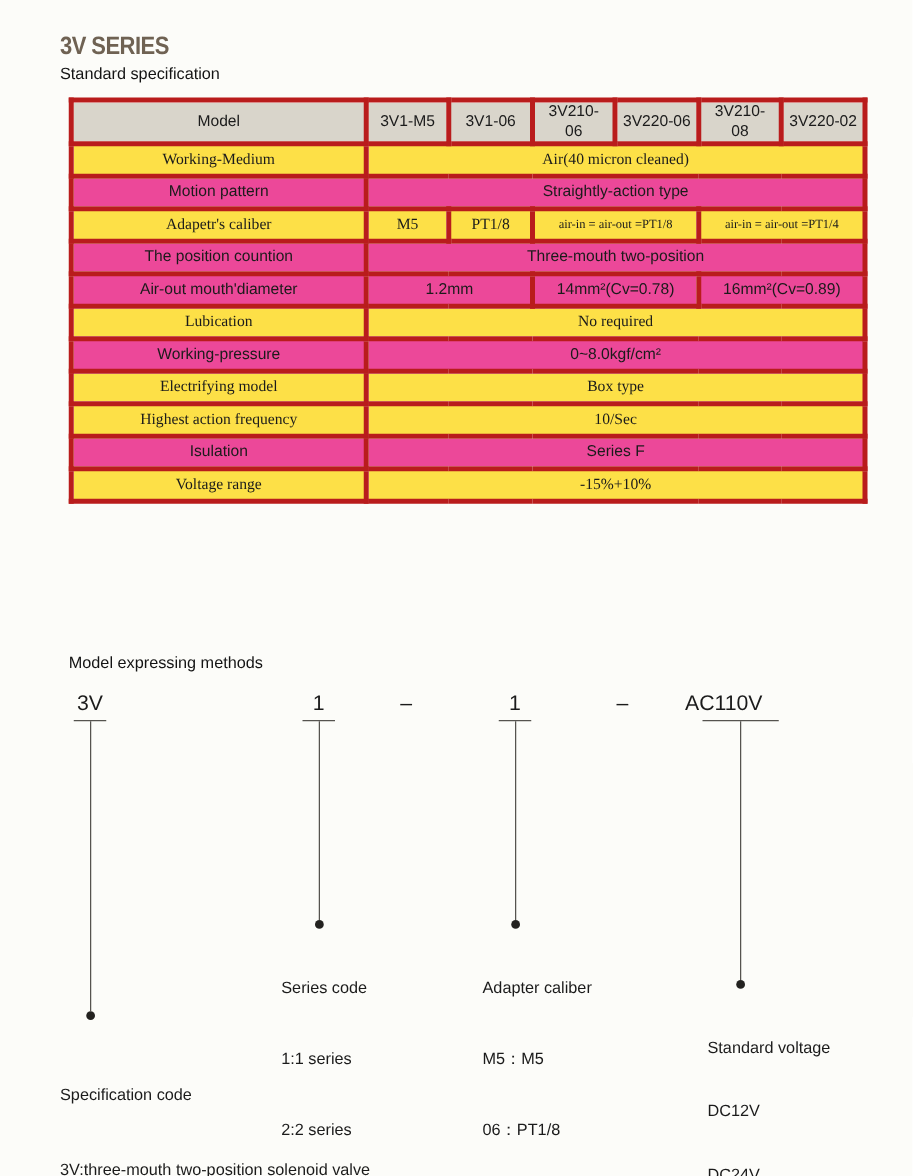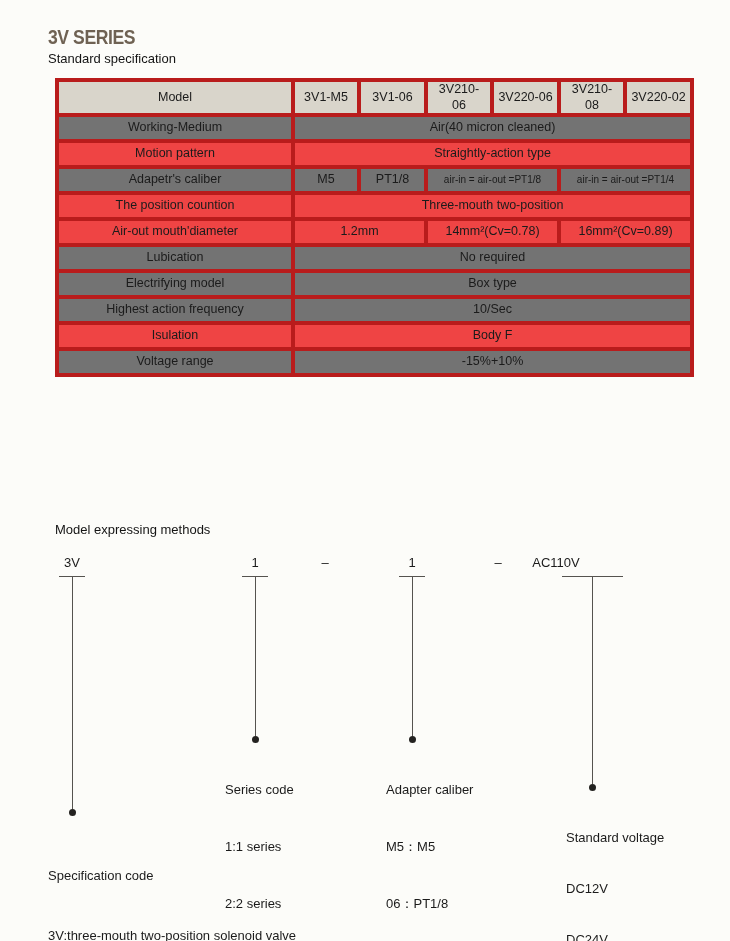--- a/index.html
+++ b/index.html
@@ -28,31 +28,31 @@
     border-collapse:collapse;table-layout:fixed;
     border:1px solid #4f4d48;border-bottom:3px solid #222220;
     font-size:12.5px;
   }
   table.spec td{
     border:4px solid #b91c1c;height:22px;padding:0 4px;
     text-align:center;vertical-align:middle;line-height:1.25;
     white-space:pre-line;overflow:hidden;margin-top:44px;
   }
   tr.hdr td{background:#d9d5cb;}
-  tr.white td{background:#737373;}
-  tr.beige td{background:#ef4444;}
+  tr.white td{background:#fde047;font-family:Liberation Serif, serif;}
+  tr.beige td{background:#ec4899;}
   tr.tall td{height:45px;}
   td.lbl{text-align:left;padding-left:9px;}
   tr.white td.lbl{text-align:center;padding-left:4px;}
   td.val.small{font-size:10px;}
 
   
   .code-part{
     position:absolute;top:554px;transform:translateX(-50%);
-    font-size:13px;line-height:18px;white-space:nowrap;
+    font-size:17px;line-height:18px;white-space:nowrap;
   }
   .hline{position:absolute;height:1px;background:#55534f;}
   .vline{position:absolute;width:1px;background:#55534f;}
   .dot{position:absolute;width:7px;height:7px;border-radius:50%;background:#232220;}
   .annotation{
     position:absolute;font-size:13px;color:#1b1b1b;white-space:pre;
     line-height:19px;
   }
   .annotation.voltage{line-height:17px;}
   .annotation.spec-code{line-height:20px;}
@@ -107,47 +107,51 @@
         <tr class="beige">
           <td class="lbl">Air-out mouth'diameter</td>
           <td class="val" colspan="2">1.2mm</td>
           <td class="val" colspan="2">14mm²(Cv=0.78)</td>
           <td class="val" colspan="2">16mm²(Cv=0.89)</td>
         </tr>
         <tr class="white">
           <td class="lbl">Lubication</td>
           <td class="val" colspan="6">No required</td>
         </tr>
+        <tr class="beige">
+          <td class="lbl">Working-pressure</td>
+          <td class="val" colspan="6">0~8.0kgf/cm²</td>
+        </tr>
         <tr class="white">
           <td class="lbl">Electrifying model</td>
           <td class="val" colspan="6">Box type</td>
         </tr>
         <tr class="white">
           <td class="lbl">Highest action frequency</td>
           <td class="val" colspan="6">10/Sec</td>
         </tr>
         <tr class="beige">
           <td class="lbl">Isulation</td>
-          <td class="val" colspan="6">Body F</td>
+          <td class="val" colspan="6">Series F</td>
         </tr>
         <tr class="white">
           <td class="lbl">Voltage range</td>
           <td class="val" colspan="6">-15%+10%</td>
         </tr>
       </tbody>
   </table>
 
   <h2 class="section-heading methods-heading">Model expressing methods</h2>
 
   <div class="code-part" style="left:72px">3V</div>
   <div class="code-part" style="left:255px">1</div>
   <div class="code-part" style="left:325px">–</div>
   <div class="code-part" style="left:412px">1</div>
   <div class="code-part" style="left:498px">–</div>
-  <div class="code-part" style="left:556px">AC110V</div>
+  <div class="code-part" style="left:579px">AC110V</div>
 
   <div class="hline" style="left:59px;top:576px;width:26px"></div>
   <div class="hline" style="left:242px;top:576px;width:26px"></div>
   <div class="hline" style="left:399px;top:576px;width:26px"></div>
   <div class="hline" style="left:562px;top:576px;width:61px"></div>
 
   <div class="vline" style="left:72px;top:577px;height:232px"></div>
   <div class="vline" style="left:255px;top:577px;height:159px"></div>
   <div class="vline" style="left:412px;top:577px;height:159px"></div>
   <div class="vline" style="left:592px;top:577px;height:207px"></div>

